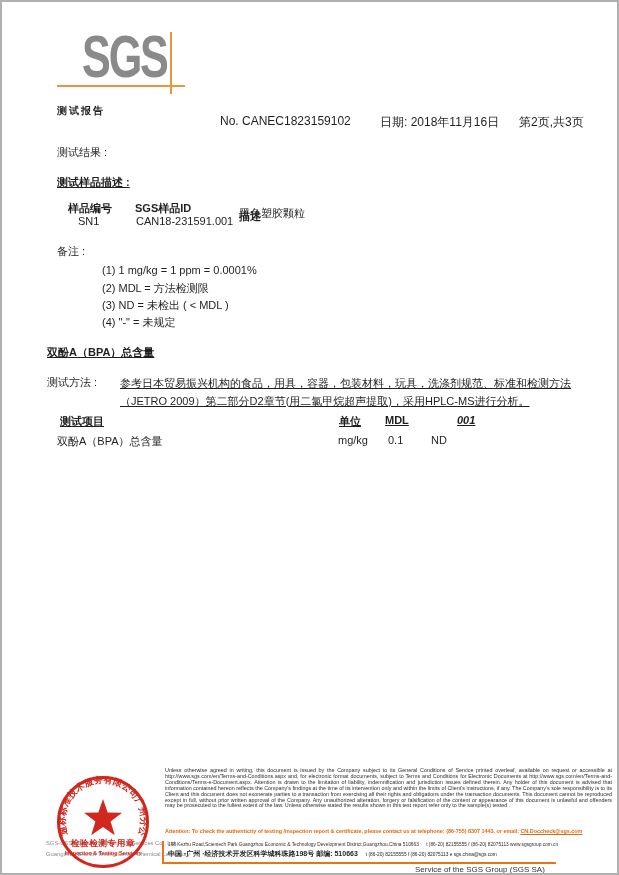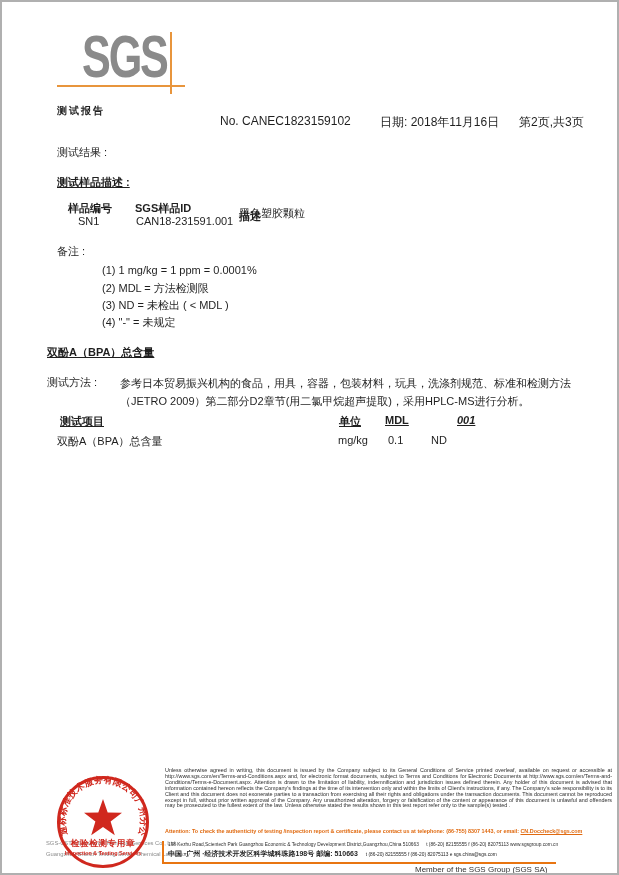--- a/index.html
+++ b/index.html
@@ -35,21 +35,21 @@
   .st-v1{left:76px;top:213px;}
   .st-v2{left:134px;top:213px;}
   .st-v3{left:237px;top:204px;}
   .notes-label{left:55px;top:242px;}
   .note-0{left:100px;top:262px;}
   .note-1{left:100px;top:279px;}
   .note-2{left:100px;top:296px;}
   .note-3{left:100px;top:313px;}
   .bpa-heading{left:45px;top:343px;font-weight:bold;text-decoration:underline;}
   .method-label{left:45px;top:373px;}
-  .method-text{left:118px;top:373px;width:452px;line-height:17.5px;}
+  .method-text{left:118px;top:373px;width:452px;line-height:17.5px;text-decoration:underline;}
   .rt-h1{left:58px;top:412px;}
   .rt-h2{left:337px;top:412px;}
   .rt-h3{left:383px;top:412px;}
   .rt-h4{left:427px;top:412px;font-style:italic;margin-left:28px;}
   .rt-v1{left:55px;top:432px;}
   .rt-v2{left:336px;top:432px;}
   .rt-v3{left:386px;top:432px;}
   .rt-v4{left:429px;top:432px;}
   
   .company-l1{left:44px;top:838px;font-size:5.8px;color:#8c8c8c;white-space:nowrap;}
@@ -134,15 +134,15 @@
   <div class="abs addr-en">
     <span>198 Kezhu Road,Scientech Park Guangzhou Economic &amp; Technology Development District,Guangzhou,China 510663</span>
     <span>t (86-20) 82155555   f (86-20) 82075113   www.sgsgroup.com.cn</span>
   </div>
   <div class="abs addr-cn">
     <span>中国 ·广州 ·经济技术开发区科学城科珠路198号</span>
     <span>邮编: 510663</span>
     <span class="small">t (86-20) 82155555   f (86-20) 82075113   e sgs.china@sgs.com</span>
   </div>
   <div class="abs footer-hline"></div>
-  <div class="abs member">Member of the SGS Group (SGS SA)</div>
+  <div class="abs member">Service of the SGS Group (SGS SA)</div>
 
 </div>
 
 </body></html>

